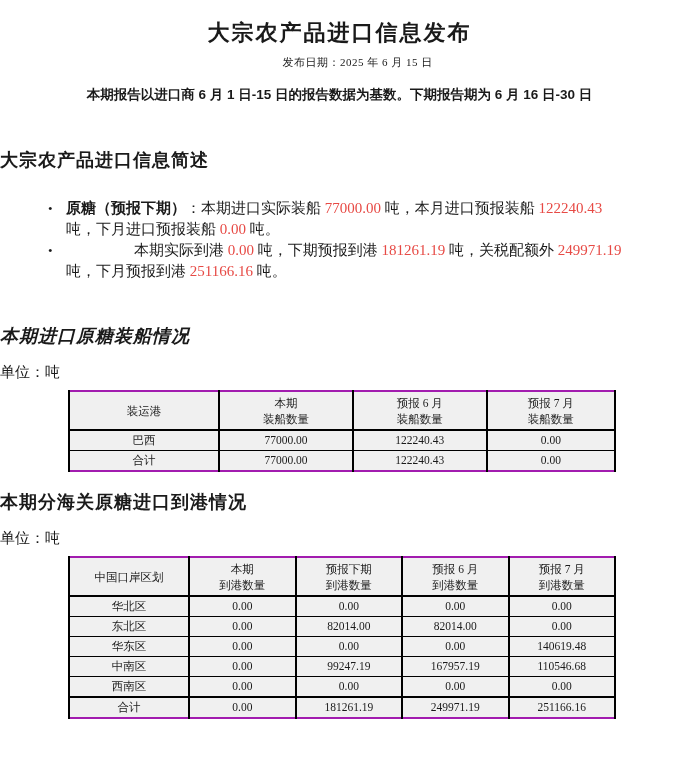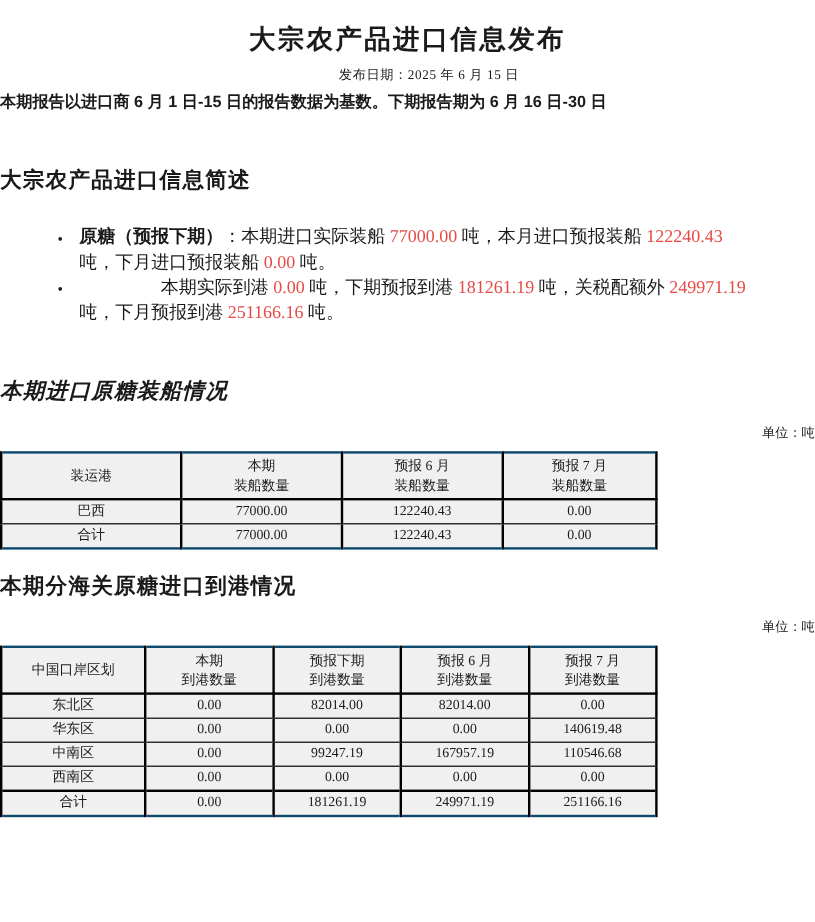--- a/index.html
+++ b/index.html
@@ -31,22 +31,22 @@
     font-family: "Liberation Sans", "DejaVu Sans", sans-serif;
   }
   .pub-date {
     margin-top: 7px;
     text-align: center;
     font-size: 11px;
     letter-spacing: 0.5px;
     padding-left: 36px;
   }
   .report-note {
-    margin-top: 6px;
-    text-align: left;
+    margin-top: 16px;
+    text-align: center;
     font-size: 13.5px;
     font-weight: bold;
     font-family: "Liberation Sans", "DejaVu Sans", sans-serif;
   }
   .section-h {
     margin: 44px 0 0 0;
     text-align: left;
     font-size: 18px;
     font-weight: bold;
     letter-spacing: 1px;
@@ -68,29 +68,30 @@
     top: 0;
     font-size: 13px;
   }
   .bullet .btext { display: block; }
   .bullet.indent-first .btext { text-indent: 68px; }
   .b-bold { font-weight: bold; }
   .num-red { color: #e74a45; }
   
   .unit-label {
     margin: 15px 0 8px 0;
-    text-align: right;
-    font-size: 11px;
+    text-align: left;
+    font-size: 15px;
   }
   .tbl {
     border-collapse: collapse;
     table-layout: fixed;
     width: 548px;
+    margin-left: 68px;
     font-size: 11.5px;
-    border: 2px solid #0c4a6e;
+    border: 2px solid #a21caf;
   }
   .tbl th, .tbl td {
     border: 1px solid #000000;
     border-left-width: 2px;
     border-right-width: 2px;
     background: #f0f0f0;
     text-align: center;
     vertical-align: middle;
     font-weight: normal;
     padding: 0;
@@ -184,20 +185,27 @@
         <th>预报下期
 到港数量</th>
         <th>预报 6 月
 到港数量</th>
         <th>预报 7 月
 到港数量</th>
       </tr>
     </thead>
     <tbody>
       <tr>
+        <td>华北区</td>
+        <td>0.00</td>
+        <td>0.00</td>
+        <td>0.00</td>
+        <td>0.00</td>
+      </tr>
+      <tr>
         <td>东北区</td>
         <td>0.00</td>
         <td>82014.00</td>
         <td>82014.00</td>
         <td>0.00</td>
       </tr>
       <tr>
         <td>华东区</td>
         <td>0.00</td>
         <td>0.00</td>

